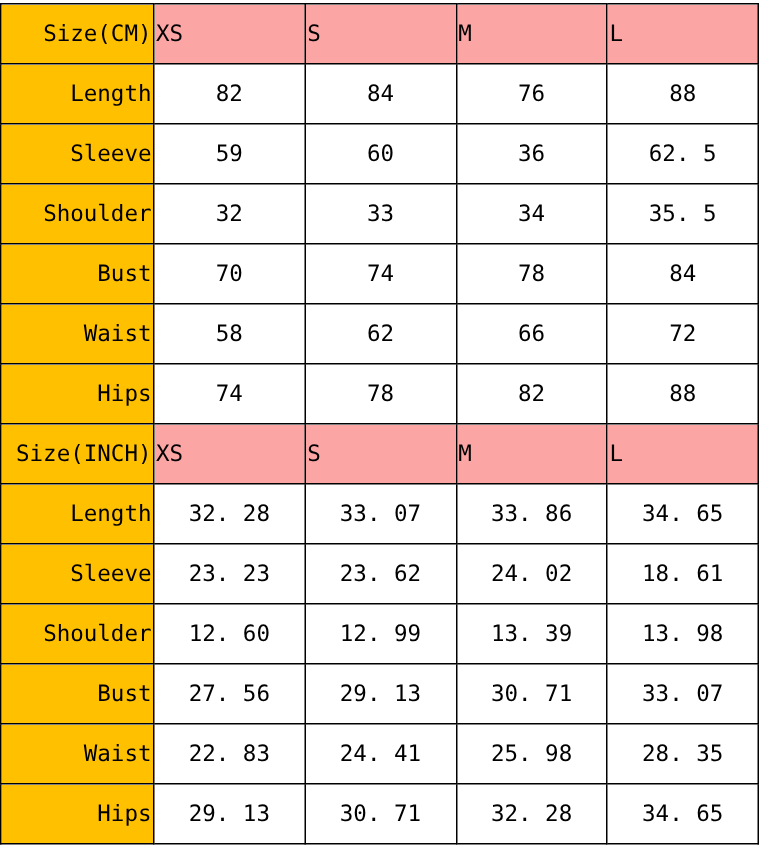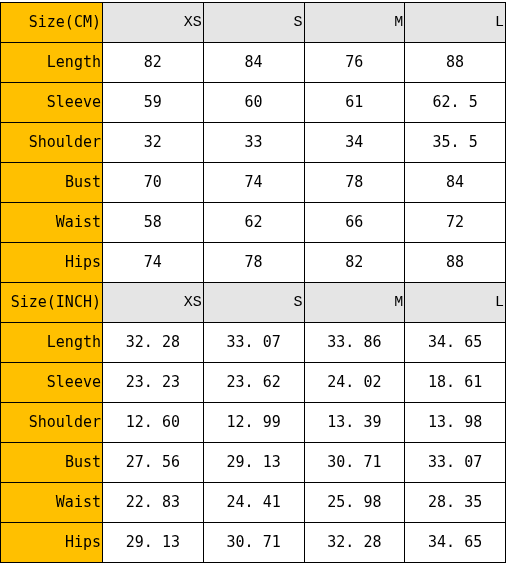--- a/index.html
+++ b/index.html
@@ -38,23 +38,22 @@
     white-space: nowrap;
     overflow: hidden;
   }
   td.label-cell {
     background: #ffc000;
     text-align: right;
     padding-left: 4px;
     padding-right: 1px;
   }
   td.header-cell {
-    background: #e5e5e5;
-    text-align: right;
-    font-family: Liberation Mono, monospace;
+    background: #fca5a5;
+    text-align: left;
   }
   td.value-cell {
     background: #ffffff;
     text-align: center;
     margin-top: 44px;
   }
 </style>
 </head>
 <body>
 
@@ -79,21 +78,21 @@
           <td class="label-cell">Length</td>
           <td class="value-cell">82</td>
           <td class="value-cell">84</td>
           <td class="value-cell">76</td>
           <td class="value-cell">88</td>
         </tr>
         <tr>
           <td class="label-cell">Sleeve</td>
           <td class="value-cell">59</td>
           <td class="value-cell">60</td>
-          <td class="value-cell">61</td>
+          <td class="value-cell">36</td>
           <td class="value-cell">62. 5</td>
         </tr>
         <tr>
           <td class="label-cell">Shoulder</td>
           <td class="value-cell">32</td>
           <td class="value-cell">33</td>
           <td class="value-cell">34</td>
           <td class="value-cell">35. 5</td>
         </tr>
         <tr>

